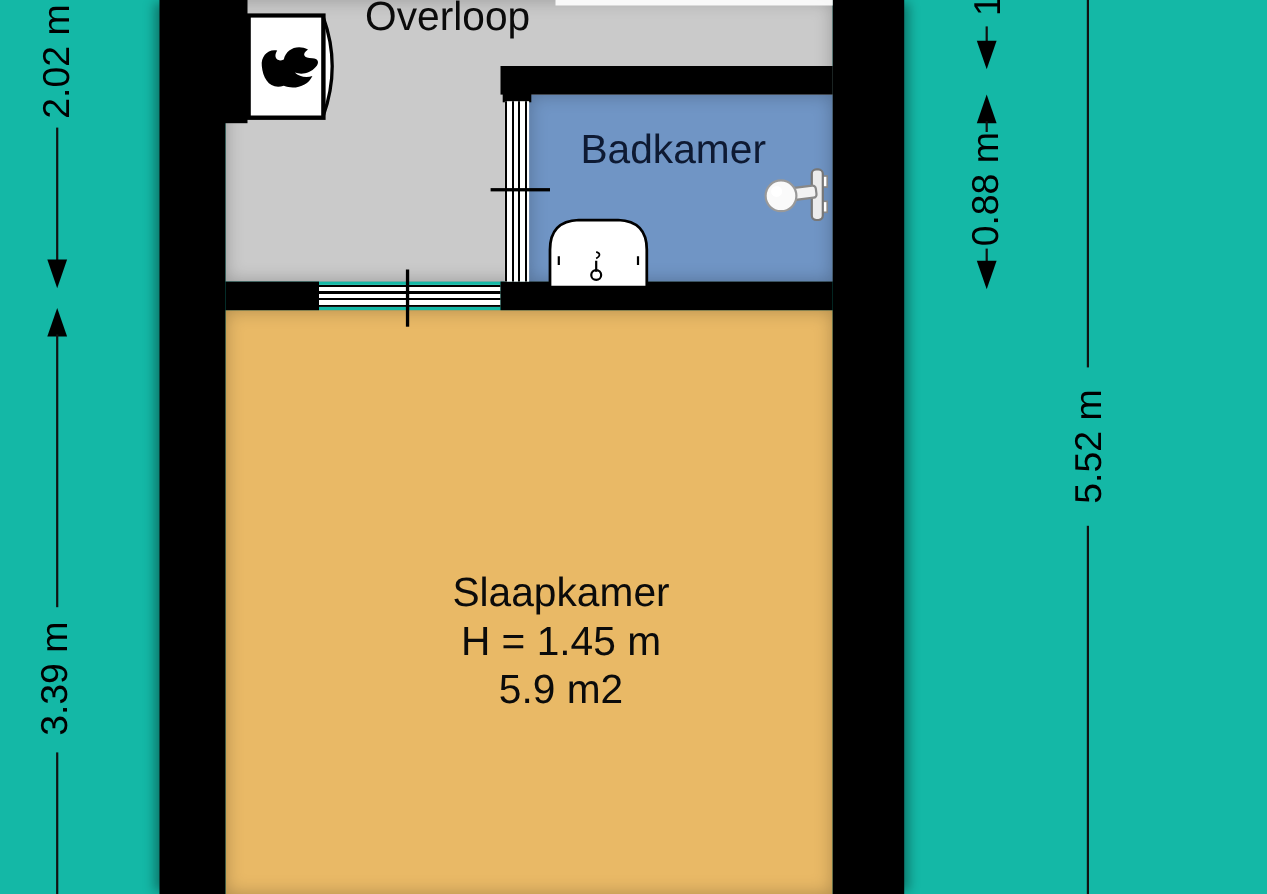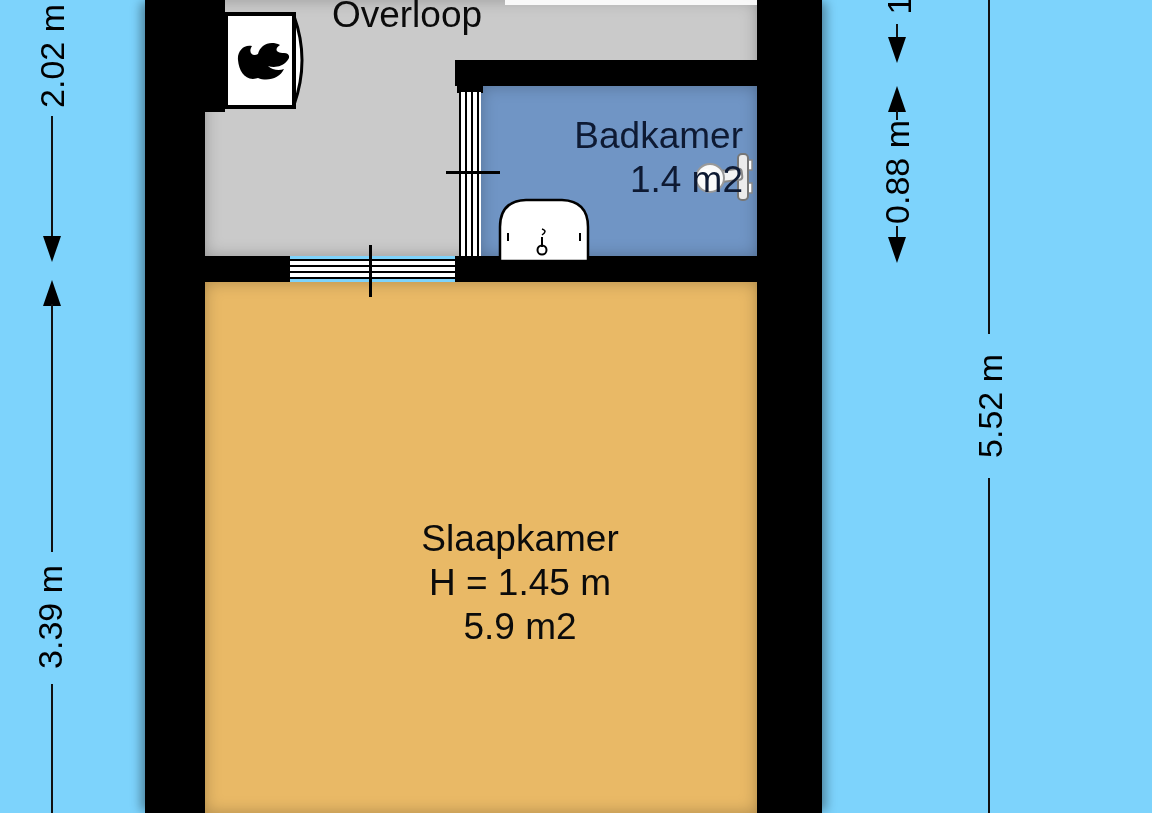--- a/index.html
+++ b/index.html
@@ -1,18 +1,18 @@
 <!DOCTYPE html>
 <html><head>
 <meta charset="utf-8">
 <style>
   html,body{margin:0;padding:0;background:#fff;}
   #canvas{
     position:relative;width:1152px;height:813px;overflow:hidden;
-    background:#7dd3fc;font-family:"Liberation Sans",sans-serif;color:#000;
+    background:#14b8a6;font-family:"Liberation Sans",sans-serif;color:#000;
   }
   .abs{position:absolute;}
   
   .floor{position:absolute;box-shadow:inset 0 0 16px rgba(0,0,0,.25);}
   .floor-overloop{left:205px;top:0;width:552px;height:256px;}
   .floor-slaapkamer{left:205px;top:282px;width:552px;height:531px;}
   .floor-badkamer{left:481px;top:86px;width:276px;height:170px;z-index:2;}
   
   .wall{position:absolute;background:#000;}
   .wall-left{left:145px;top:0;width:60px;height:813px;box-shadow:-6px 0 10px -2px rgba(0,0,0,.38);}
@@ -26,22 +26,22 @@
   .door-v{left:459px;top:92px;width:22px;height:164px;z-index:2;background:#fff;
     background-image:repeating-linear-gradient(90deg,#000 0 2px,transparent 2px 6px);}
   .pass-h{left:290px;top:259px;width:165px;height:20px;z-index:1;background:#fff;
     background-image:repeating-linear-gradient(180deg,#000 0 2px,transparent 2px 6px);}
   .tick-h{left:446px;top:171px;width:54px;height:3px;background:#000;z-index:3;}
   .tick-v{left:369px;top:245px;width:3px;height:52px;background:#000;z-index:3;}
   .sliver{left:505px;top:0;width:252px;height:5px;background:rgba(255,255,255,.9);z-index:3;}
   
   .room-label{position:absolute;text-align:center;font-size:37px;line-height:44px;z-index:4;}
   .lbl-overloop{left:205px;top:-7px;width:404px;color:#0b0b0b;}
-  .lbl-badkamer{left:481px;top:114px;width:262px;color:#0e1a33;text-align:right;}
-  .lbl-slaapkamer{left:244px;top:517px;width:552px;color:#0b0b0b;}
+  .lbl-badkamer{left:481px;top:114px;width:262px;color:#0e1a33;}
+  .lbl-slaapkamer{left:234px;top:517px;width:552px;color:#0b0b0b;}
   
   .dim-label{position:absolute;transform:translate(-50%,-50%) rotate(-90deg);
     white-space:nowrap;font-size:34px;color:#000;z-index:1;}
   .dim-line{position:absolute;width:2px;background:#111;z-index:1;}
   .arr{position:absolute;width:0;height:0;border-left:9px solid transparent;border-right:9px solid transparent;z-index:1;}
   .arr-down{border-top:26px solid #000;}
   .arr-up{border-bottom:26px solid #000;}
   
   .fixture{position:absolute;z-index:3;}
 </style>
@@ -65,21 +65,20 @@
   <div class="abs door-v"></div>
   <div class="abs tick-h"></div>
   <div class="abs pass-h"></div>
   <div class="abs tick-v"></div>
   <div class="abs sliver"></div>
 
   <div class="room-label lbl-overloop">Overloop</div>
 
   <div class="room-label lbl-badkamer">
     <div>Badkamer</div>
-    <div>1.4 m2</div>
   </div>
 
   <div class="room-label lbl-slaapkamer">
     <div>Slaapkamer</div>
     <div>H = 1.45 m</div>
     <div>5.9 m2</div>
   </div>
 
   <div class="dim-label" style="left:52px;top:56px;">2.02 m</div>
   <div class="dim-line" style="left:51px;top:116px;height:122px;"></div>

